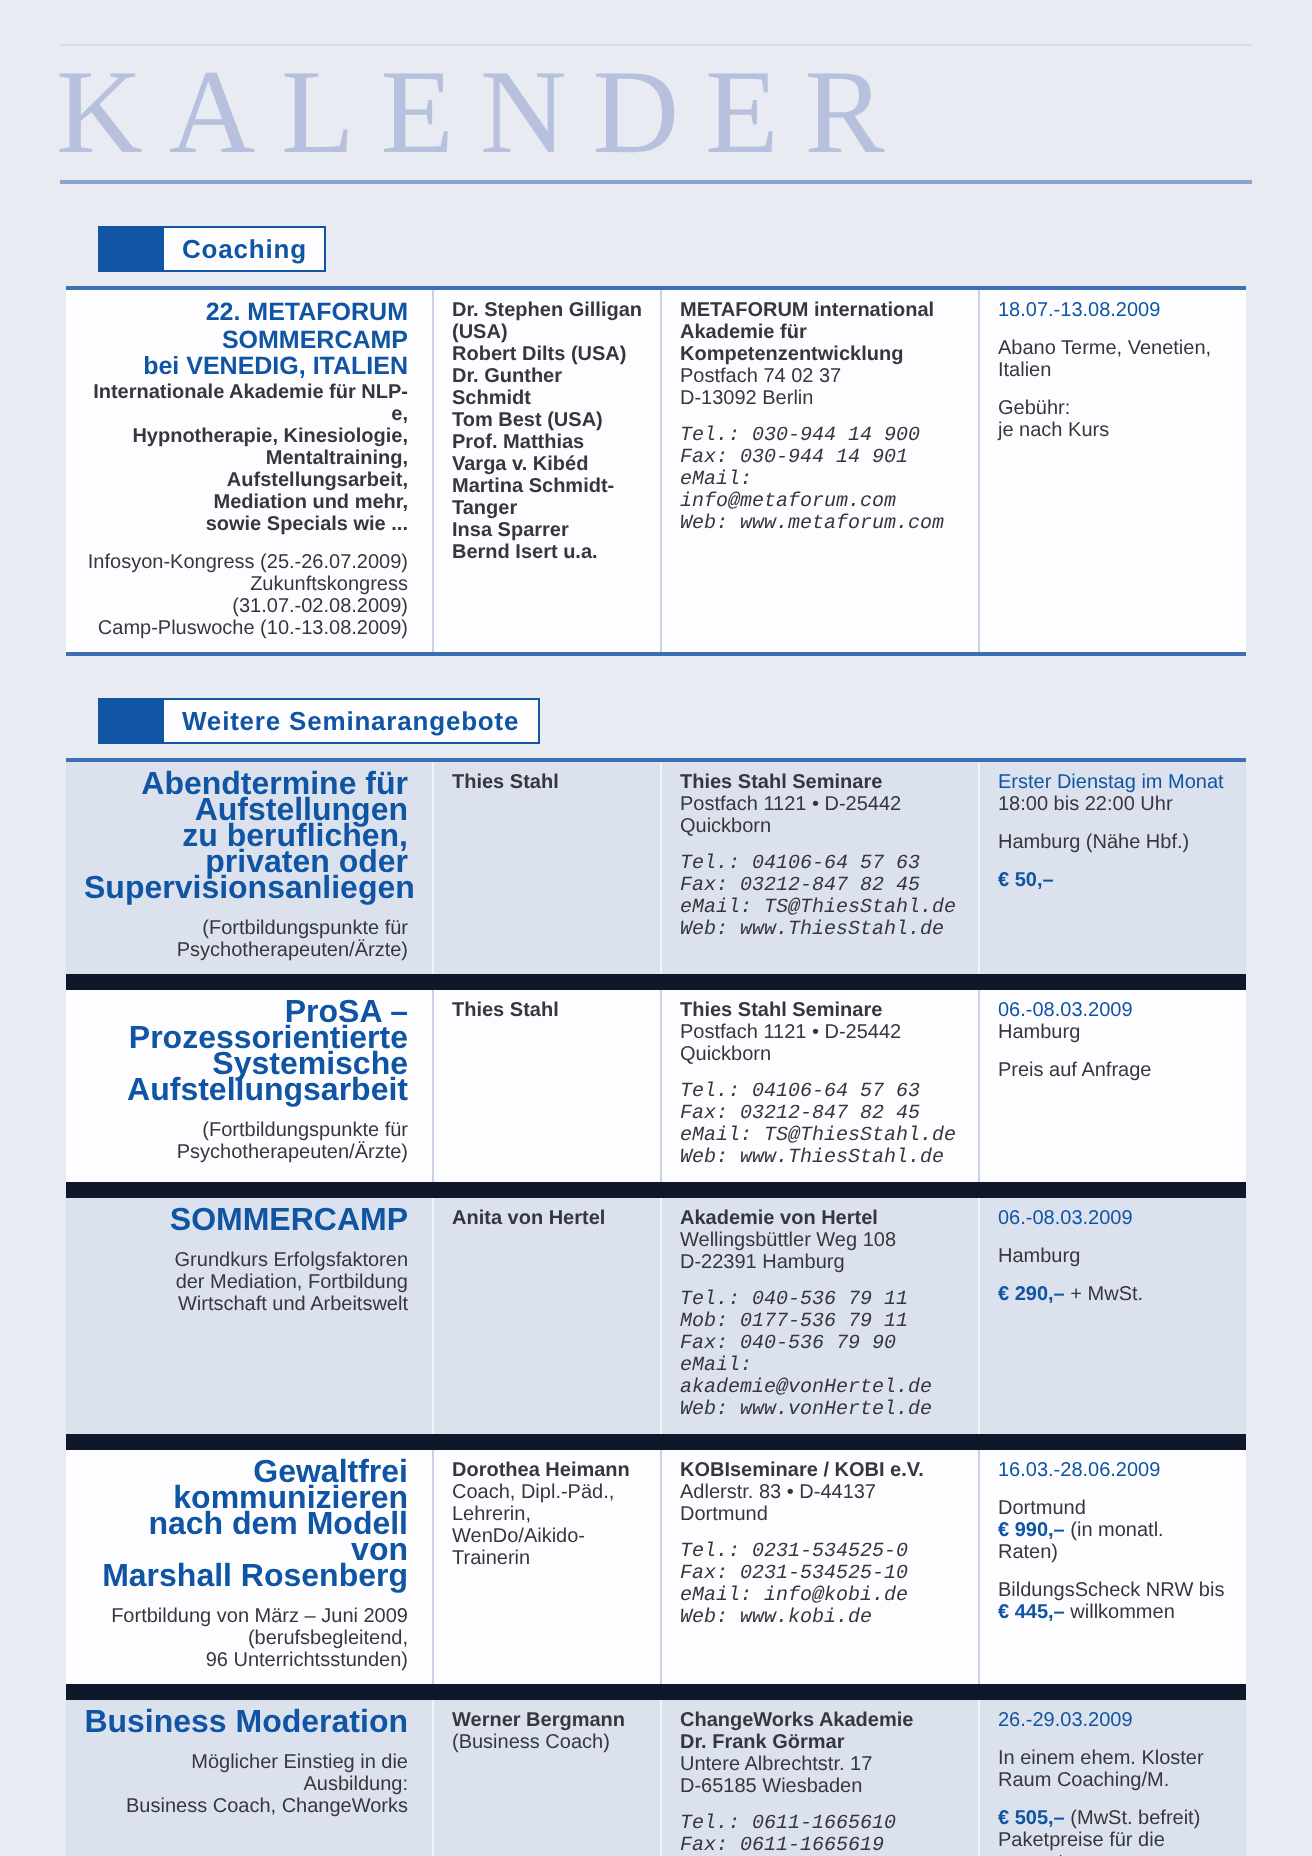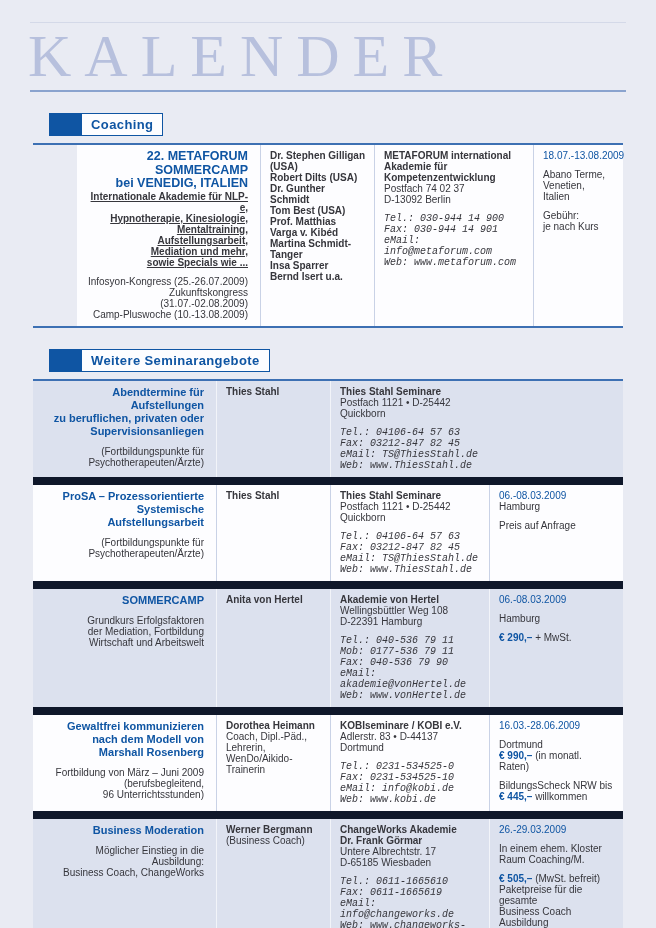--- a/index.html
+++ b/index.html
@@ -52,27 +52,27 @@
   .row.shaded{background:#dce1ee;--div:#f2f4f9;}
   .cell{padding:5px 9px 6px;font-size:10px;line-height:11px;}
   .cell + .cell{border-left:1px solid var(--div);}
   .col1{text-align:right;padding-right:12px;}
 
   .pre{white-space:pre-line;}
   .b{font-weight:bold;}
   .it{font-style:italic;font-family:Liberation Mono, monospace;}
   .mt{margin-top:8px;}
 
-  .seminar-title{color:#0f55a3;font-weight:bold;font-size:11px;line-height:13px;}
+  .seminar-title{color:#0f55a3;font-weight:bold;font-size:16px;line-height:13px;}
   .coach-title{font-size:12.5px;line-height:13.5px;}
-  .coach-desc{font-weight:bold;text-decoration:underline;}
+  .coach-desc{font-weight:bold;}
   .date{color:#0f55a3;font-weight:normal;}
   .fee-amt{color:#0f55a3;font-weight:bold;}
 
-  .h-coach{min-height:139px;margin-left:44px;}
+  .h-coach{min-height:139px;}
   .h-r1{min-height:86px;}
   .h-r2{min-height:87px;}
   .h-r3{min-height:106px;}
   .h-r4{min-height:92px;}
   .h-r5{min-height:122px;}
 
   .footer{
     margin:7px 64px 0 0;
     text-align:right;
     color:#3d3d46;
@@ -164,20 +164,26 @@
         <div class="b">Thies Stahl</div>
       </div>
       <div class="cell">
         <div class="b">Thies Stahl Seminare</div>
         <div class="pre">Postfach 1121 • D-25442 Quickborn</div>
         <div class="it pre mt">Tel.: 04106-64 57 63
 Fax: 03212-847 82 45
 eMail: TS@ThiesStahl.de
 Web: www.ThiesStahl.de</div>
       </div>
+      <div class="cell">
+        <div class="date">Erster Dienstag im Monat</div>
+        <div>18:00 bis 22:00 Uhr</div>
+        <div class="pre mt">Hamburg (Nähe Hbf.)</div>
+        <div class="fee-amt mt">€ 50,–</div>
+      </div>
     </div>
 
     <div class="row plain h-r2">
       <div class="cell col1">
         <div class="seminar-title pre">ProSA – Prozessorientierte
 Systemische Aufstellungsarbeit</div>
         <div class="pre mt">(Fortbildungspunkte für
 Psychotherapeuten/Ärzte)</div>
       </div>
       <div class="cell">

